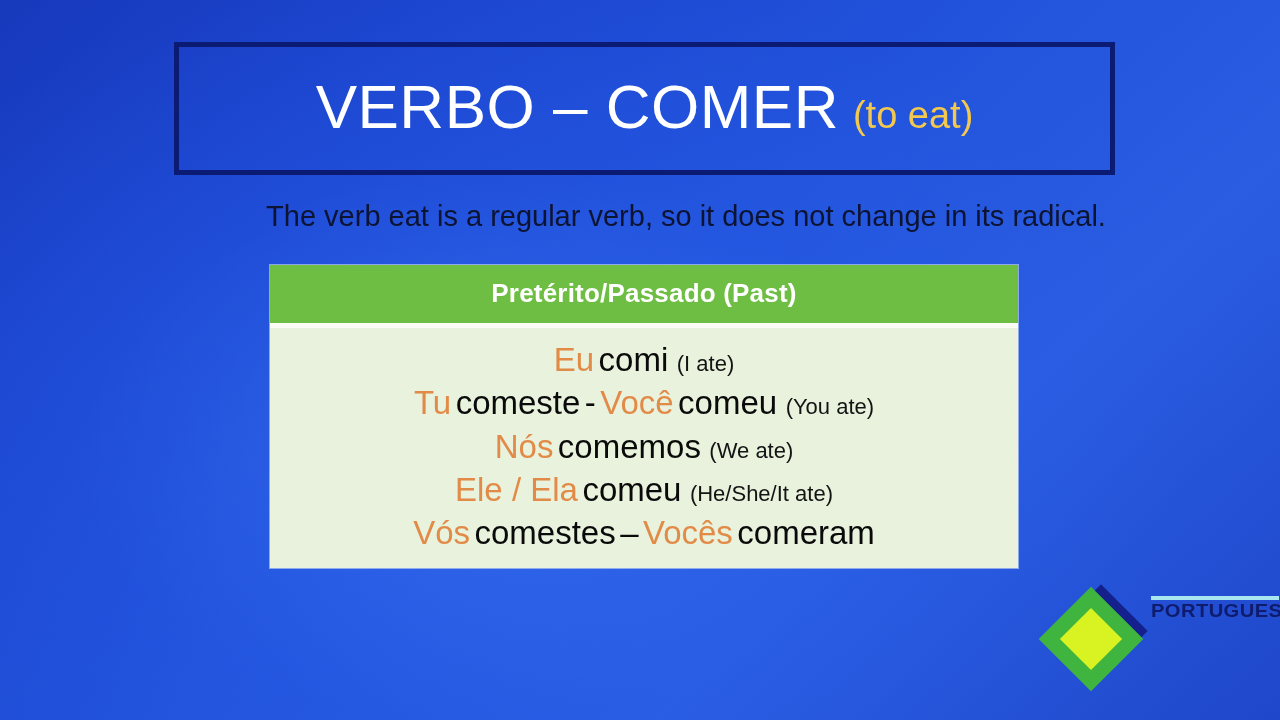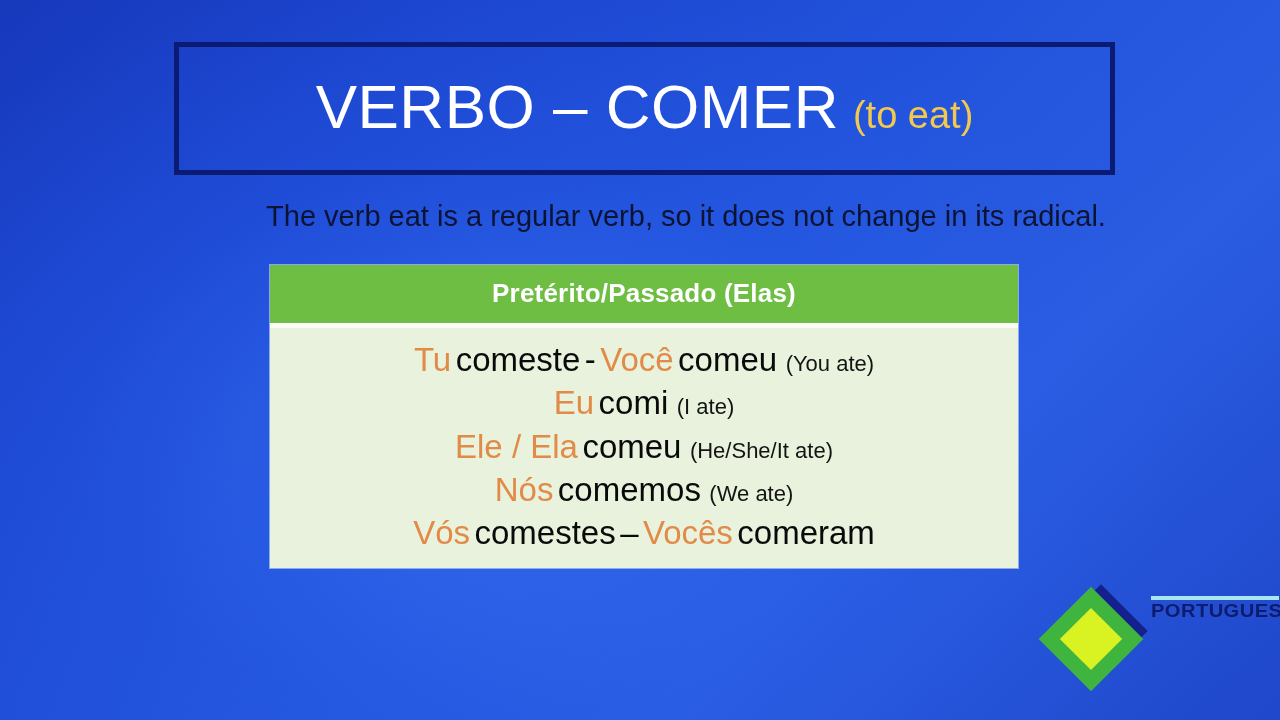--- a/index.html
+++ b/index.html
@@ -213,49 +213,49 @@
 
   <div id="title-box">
     <div id="title-line">
       <span class="title-main">VERBO – COMER</span><span class="title-sub">(to eat)</span>
     </div>
   </div>
 
   <div id="intro">The verb eat is a regular verb, so it does not change in its radical.</div>
 
   <div id="table">
-    <div id="table-header">Pretérito/Passado (Elas)</div>
+    <div id="table-header">Pretérito/Passado (Past)</div>
     <div id="table-gap"></div>
     <div id="table-body">
+
+      <div class="conj-row">
+        <span class="pron">Eu</span>
+        <span class="verb">comi</span>
+        <span class="trans">(I ate)</span>
+      </div>
 
       <div class="conj-row">
         <span class="pron">Tu</span>
         <span class="verb">comeste</span>
         <span class="sep">-</span>
         <span class="pron">Você</span>
         <span class="verb">comeu</span>
         <span class="trans">(You ate)</span>
       </div>
 
       <div class="conj-row">
-        <span class="pron">Eu</span>
-        <span class="verb">comi</span>
-        <span class="trans">(I ate)</span>
+        <span class="pron">Nós</span>
+        <span class="verb">comemos</span>
+        <span class="trans">(We ate)</span>
       </div>
 
       <div class="conj-row">
         <span class="pron">Ele / Ela</span>
         <span class="verb">comeu</span>
         <span class="trans">(He/She/It ate)</span>
-      </div>
-
-      <div class="conj-row">
-        <span class="pron">Nós</span>
-        <span class="verb">comemos</span>
-        <span class="trans">(We ate)</span>
       </div>
 
       <div class="conj-row">
         <span class="pron">Vós</span>
         <span class="verb">comestes</span>
         <span class="sep">–</span>
         <span class="pron">Vocês</span>
         <span class="verb">comeram</span>
       </div>
 

